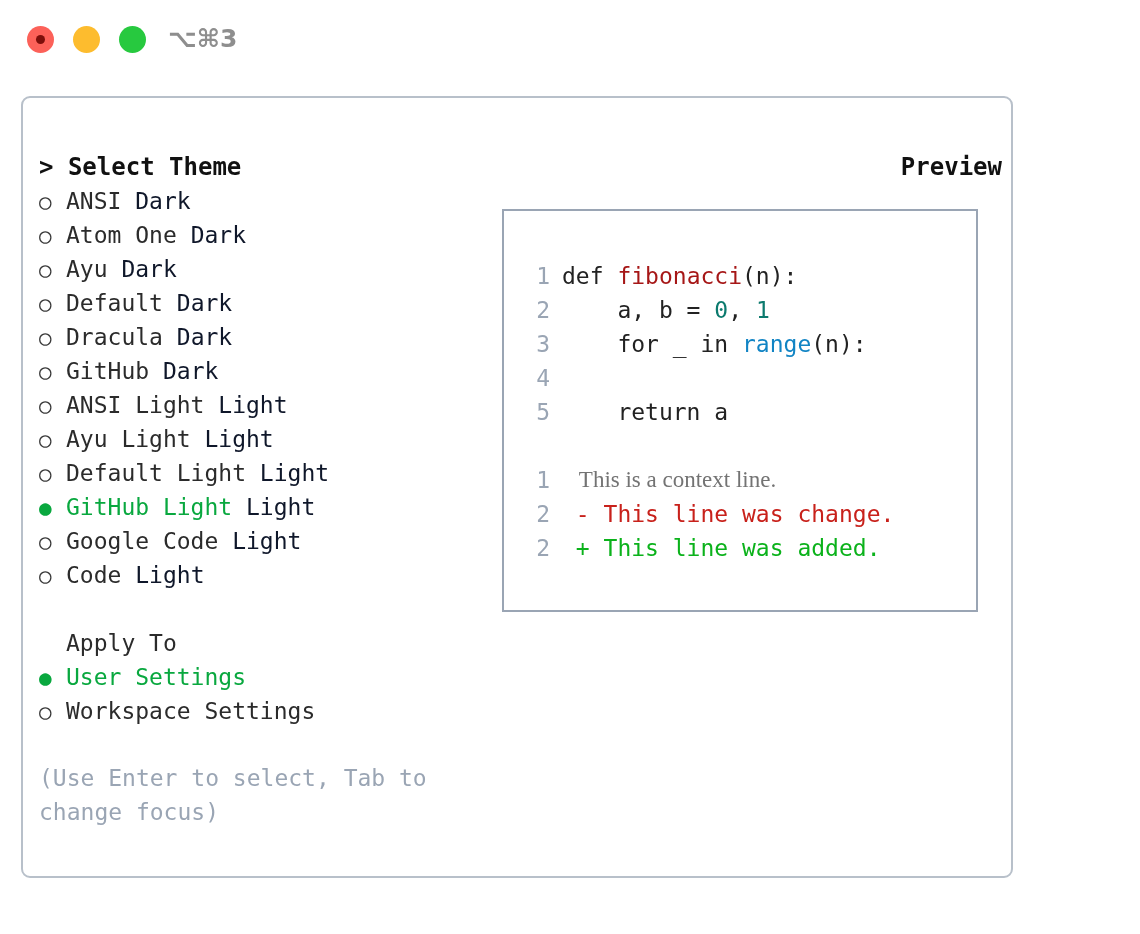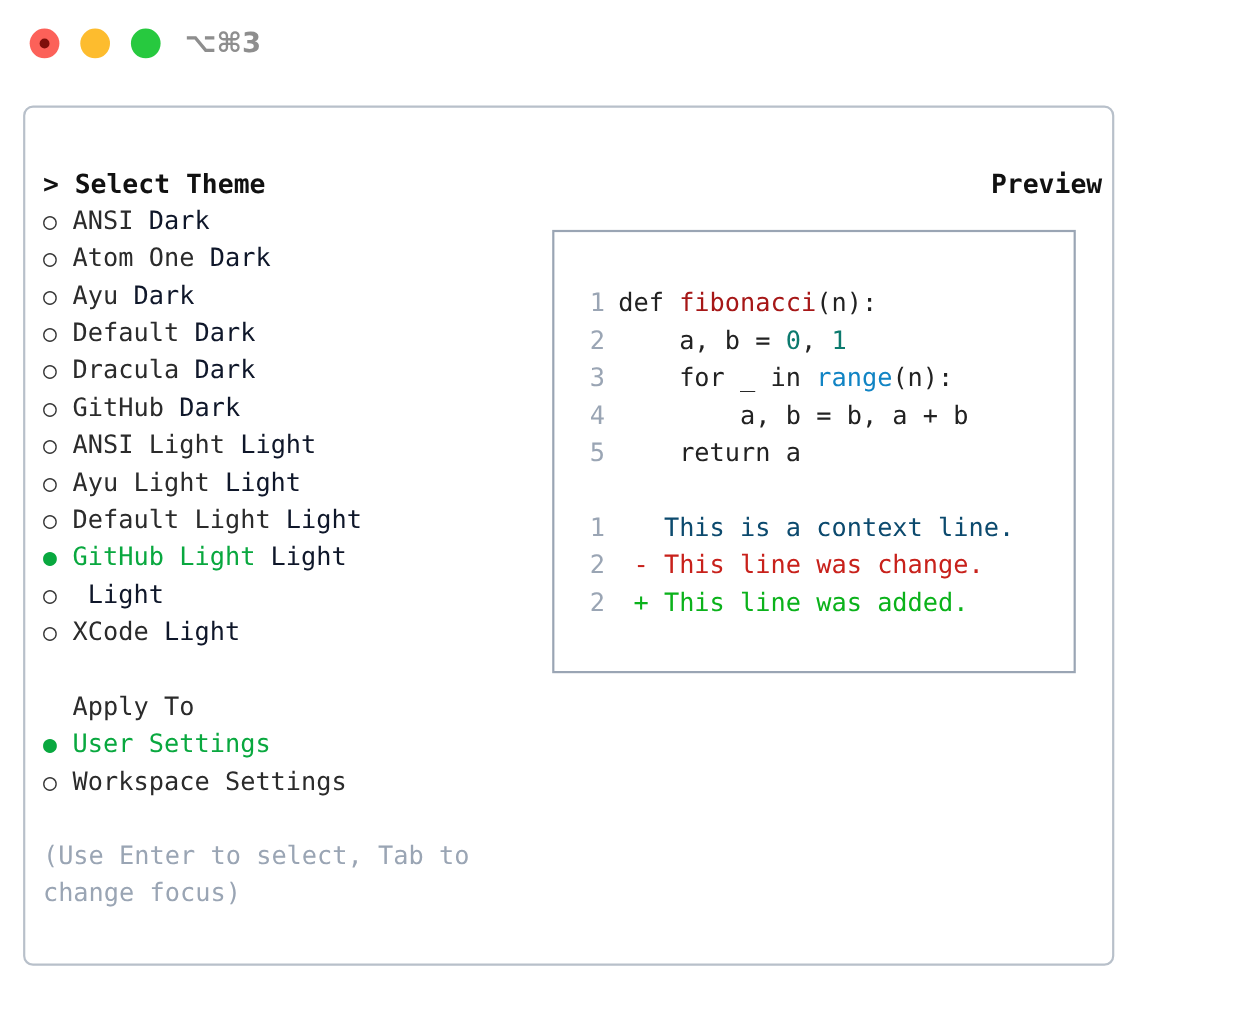--- a/index.html
+++ b/index.html
@@ -157,21 +157,21 @@
   }
   .code-text { color: #222222; }
   .spacer-line { height: 34px; }
 
   .tok-def      { color: #222222; }
   .tok-func     { color: #a61717; }
   .tok-num      { color: #0c7a6e; }
   .tok-builtin  { color: #1184c4; }
   .tok-plain    { color: #222222; }
 
-  .diff-context { color: #0c4a6e; }
+  .diff-context { color: #737373; font-family: Liberation Serif, serif; }
   .diff-del     { color: #c8211b; }
   .diff-add     { color: #0bb21b; }
 </style>
 </head>
 <body>
 
 <div id="app-window">
 
   <div id="titlebar">
     <div class="traffic-lights">
@@ -192,22 +192,22 @@
           <div class="opt-row"><span class="marker">○</span><span class="opt-label">ANSI</span><span class="opt-suffix"> Dark</span></div>
           <div class="opt-row"><span class="marker">○</span><span class="opt-label">Atom One</span><span class="opt-suffix"> Dark</span></div>
           <div class="opt-row"><span class="marker">○</span><span class="opt-label">Ayu</span><span class="opt-suffix"> Dark</span></div>
           <div class="opt-row"><span class="marker">○</span><span class="opt-label">Default</span><span class="opt-suffix"> Dark</span></div>
           <div class="opt-row"><span class="marker">○</span><span class="opt-label">Dracula</span><span class="opt-suffix"> Dark</span></div>
           <div class="opt-row"><span class="marker">○</span><span class="opt-label">GitHub</span><span class="opt-suffix"> Dark</span></div>
           <div class="opt-row"><span class="marker">○</span><span class="opt-label">ANSI Light</span><span class="opt-suffix"> Light</span></div>
           <div class="opt-row"><span class="marker">○</span><span class="opt-label">Ayu Light</span><span class="opt-suffix"> Light</span></div>
           <div class="opt-row"><span class="marker">○</span><span class="opt-label">Default Light</span><span class="opt-suffix"> Light</span></div>
           <div class="opt-row"><span class="marker selected">●</span><span class="opt-label selected">GitHub Light</span><span class="opt-suffix"> Light</span></div>
-          <div class="opt-row"><span class="marker">○</span><span class="opt-suffix"> Light</span></div>
-          <div class="opt-row"><span class="marker">○</span><span class="opt-label">XCode</span><span class="opt-suffix"> Light</span></div>
+          <div class="opt-row"><span class="marker">○</span><span class="opt-label">Google Code</span><span class="opt-suffix"> Light</span></div>
+          <div class="opt-row"><span class="marker">○</span><span class="opt-label">Code</span><span class="opt-suffix"> Light</span></div>
         </div>
 
       <div class="apply-block">
         <div class="opt-row">
           <span class="marker blank">○</span>
           <span class="opt-label">Apply To</span>
         </div>
         <div id="apply-list">
             <div class="opt-row"><span class="marker selected">●</span><span class="opt-label selected">User Settings</span></div>
             <div class="opt-row"><span class="marker">○</span><span class="opt-label">Workspace Settings</span></div>
@@ -217,21 +217,21 @@
       <div class="hint-block">(Use Enter to select, Tab to change focus)</div>
     </div>
 
     <div id="preview-column">
       <div id="preview-title">Preview</div>
       <div id="preview-panel">
         <div id="code-block">
             <div class="code-line"><span class="lineno">1</span><span class="code-text"><span class="tok-def">def </span><span class="tok-func">fibonacci</span><span class="tok-plain">(n):</span></span></div>
             <div class="code-line"><span class="lineno">2</span><span class="code-text"><span class="tok-plain">    a, b = </span><span class="tok-num">0</span><span class="tok-plain">, </span><span class="tok-num">1</span></span></div>
             <div class="code-line"><span class="lineno">3</span><span class="code-text"><span class="tok-plain">    for _ in </span><span class="tok-builtin">range</span><span class="tok-plain">(n):</span></span></div>
-            <div class="code-line"><span class="lineno">4</span><span class="code-text"><span class="tok-plain">        a, b = b, a + b</span></span></div>
+            <div class="code-line"><span class="lineno">4</span></div>
             <div class="code-line"><span class="lineno">5</span><span class="code-text"><span class="tok-plain">    return a</span></span></div>
           </div>
         <div class="spacer-line"></div>
         <div id="diff-block">
             <div class="code-line"><span class="lineno">1</span><span class="diff-context">   This is a context line.</span></div>
             <div class="code-line"><span class="lineno">2</span><span class="diff-del"> - This line was change.</span></div>
             <div class="code-line"><span class="lineno">2</span><span class="diff-add"> + This line was added.</span></div>
           </div>
       </div>
     </div>

